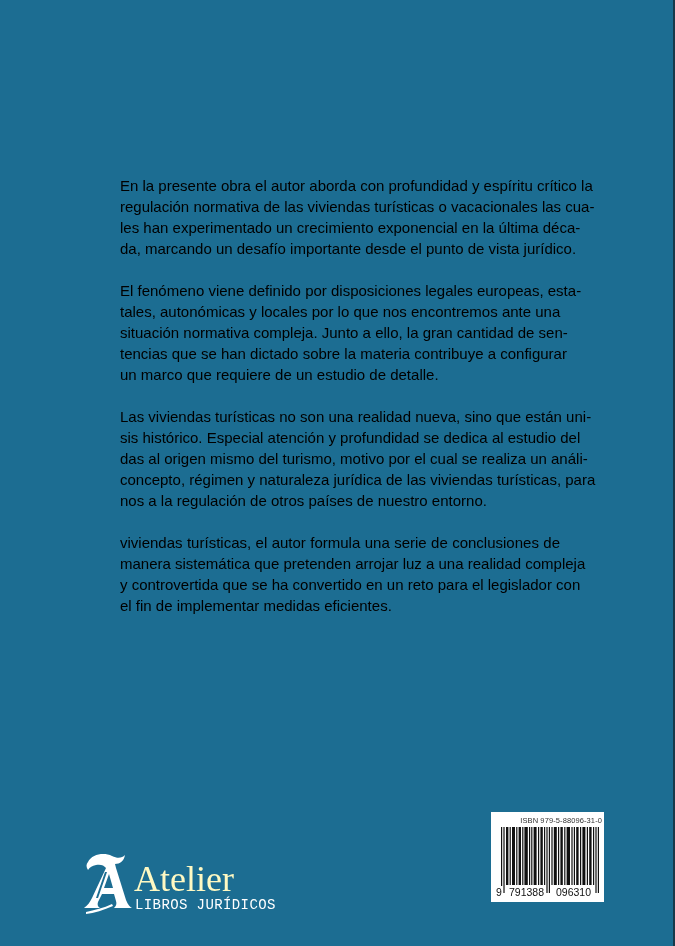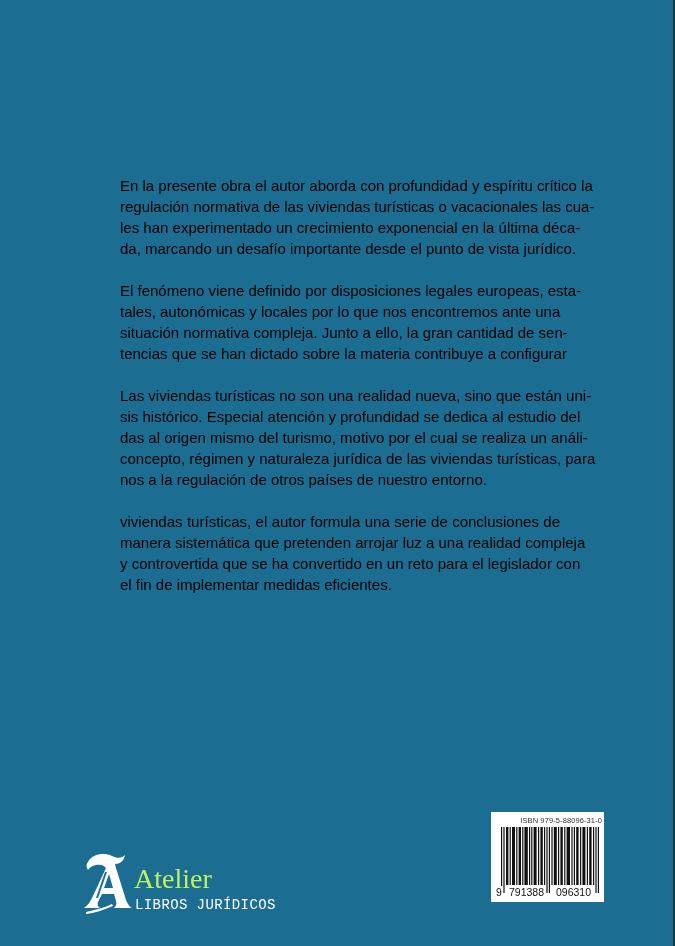--- a/index.html
+++ b/index.html
@@ -25,21 +25,21 @@
     position: absolute; left: 7px; top: 4px; width: 104px;
     font-size: 7.5px; color: #333; text-align: right; letter-spacing: 0.1px;
     white-space: nowrap;
   }
   .bars { position: absolute; left: 10px; top: 15px; width: 100px; height: 66px; }
   .digits { position: absolute; left: 4px; top: 74px; width: 106px; font-size: 10.5px; color: #111; height: 14px; }
   .digits span { position: absolute; background: #fff; padding: 0 1px; line-height: 12px; }
   .logo { position: absolute; left: 82px; top: 852px; width: 160px; height: 62px; }
   .logo-word {
     position: absolute; left: 52px; top: 11px;
-    font-family: "Liberation Serif", serif; font-size: 28px; color: #bef264; line-height: 32px;
+    font-family: "Liberation Serif", serif; font-size: 36px; color: #fef9c3; line-height: 32px;
   }
   .logo-sub {
     position: absolute; left: 53px; top: 45px;
     font-family: Liberation Mono, monospace; font-size: 14px; color: #ffffff;
     letter-spacing: 0.4px; white-space: nowrap;
   }
 </style>
 </head>
 <body>
 
@@ -50,20 +50,21 @@
     <span class="line">En la presente obra el autor aborda con profundidad y espíritu crítico la</span>
     <span class="line">regulación normativa de las viviendas turísticas o vacacionales las cua-</span>
     <span class="line">les han experimentado un crecimiento exponencial en la última déca-</span>
     <span class="line last">da, marcando un desafío importante desde el punto de vista jurídico.</span>
   </p>
   <p class="para">
     <span class="line">El fenómeno viene definido por disposiciones legales europeas, esta-</span>
     <span class="line">tales, autonómicas y locales por lo que nos encontremos ante una</span>
     <span class="line">situación normativa compleja. Junto a ello, la gran cantidad de sen-</span>
     <span class="line">tencias que se han dictado sobre la materia contribuye a configurar</span>
+    <span class="line last">un marco que requiere de un estudio de detalle.</span>
   </p>
   <p class="para">
     <span class="line">Las viviendas turísticas no son una realidad nueva, sino que están uni-</span>
     <span class="line">sis histórico. Especial atención y profundidad se dedica al estudio del</span>
     <span class="line">das al origen mismo del turismo, motivo por el cual se realiza un análi-</span>
     <span class="line">concepto, régimen y naturaleza jurídica de las viviendas turísticas, para</span>
     <span class="line last">nos a la regulación de otros países de nuestro entorno.</span>
   </p>
   <p class="para">
     <span class="line">viviendas turísticas, el autor formula una serie de conclusiones de</span>

